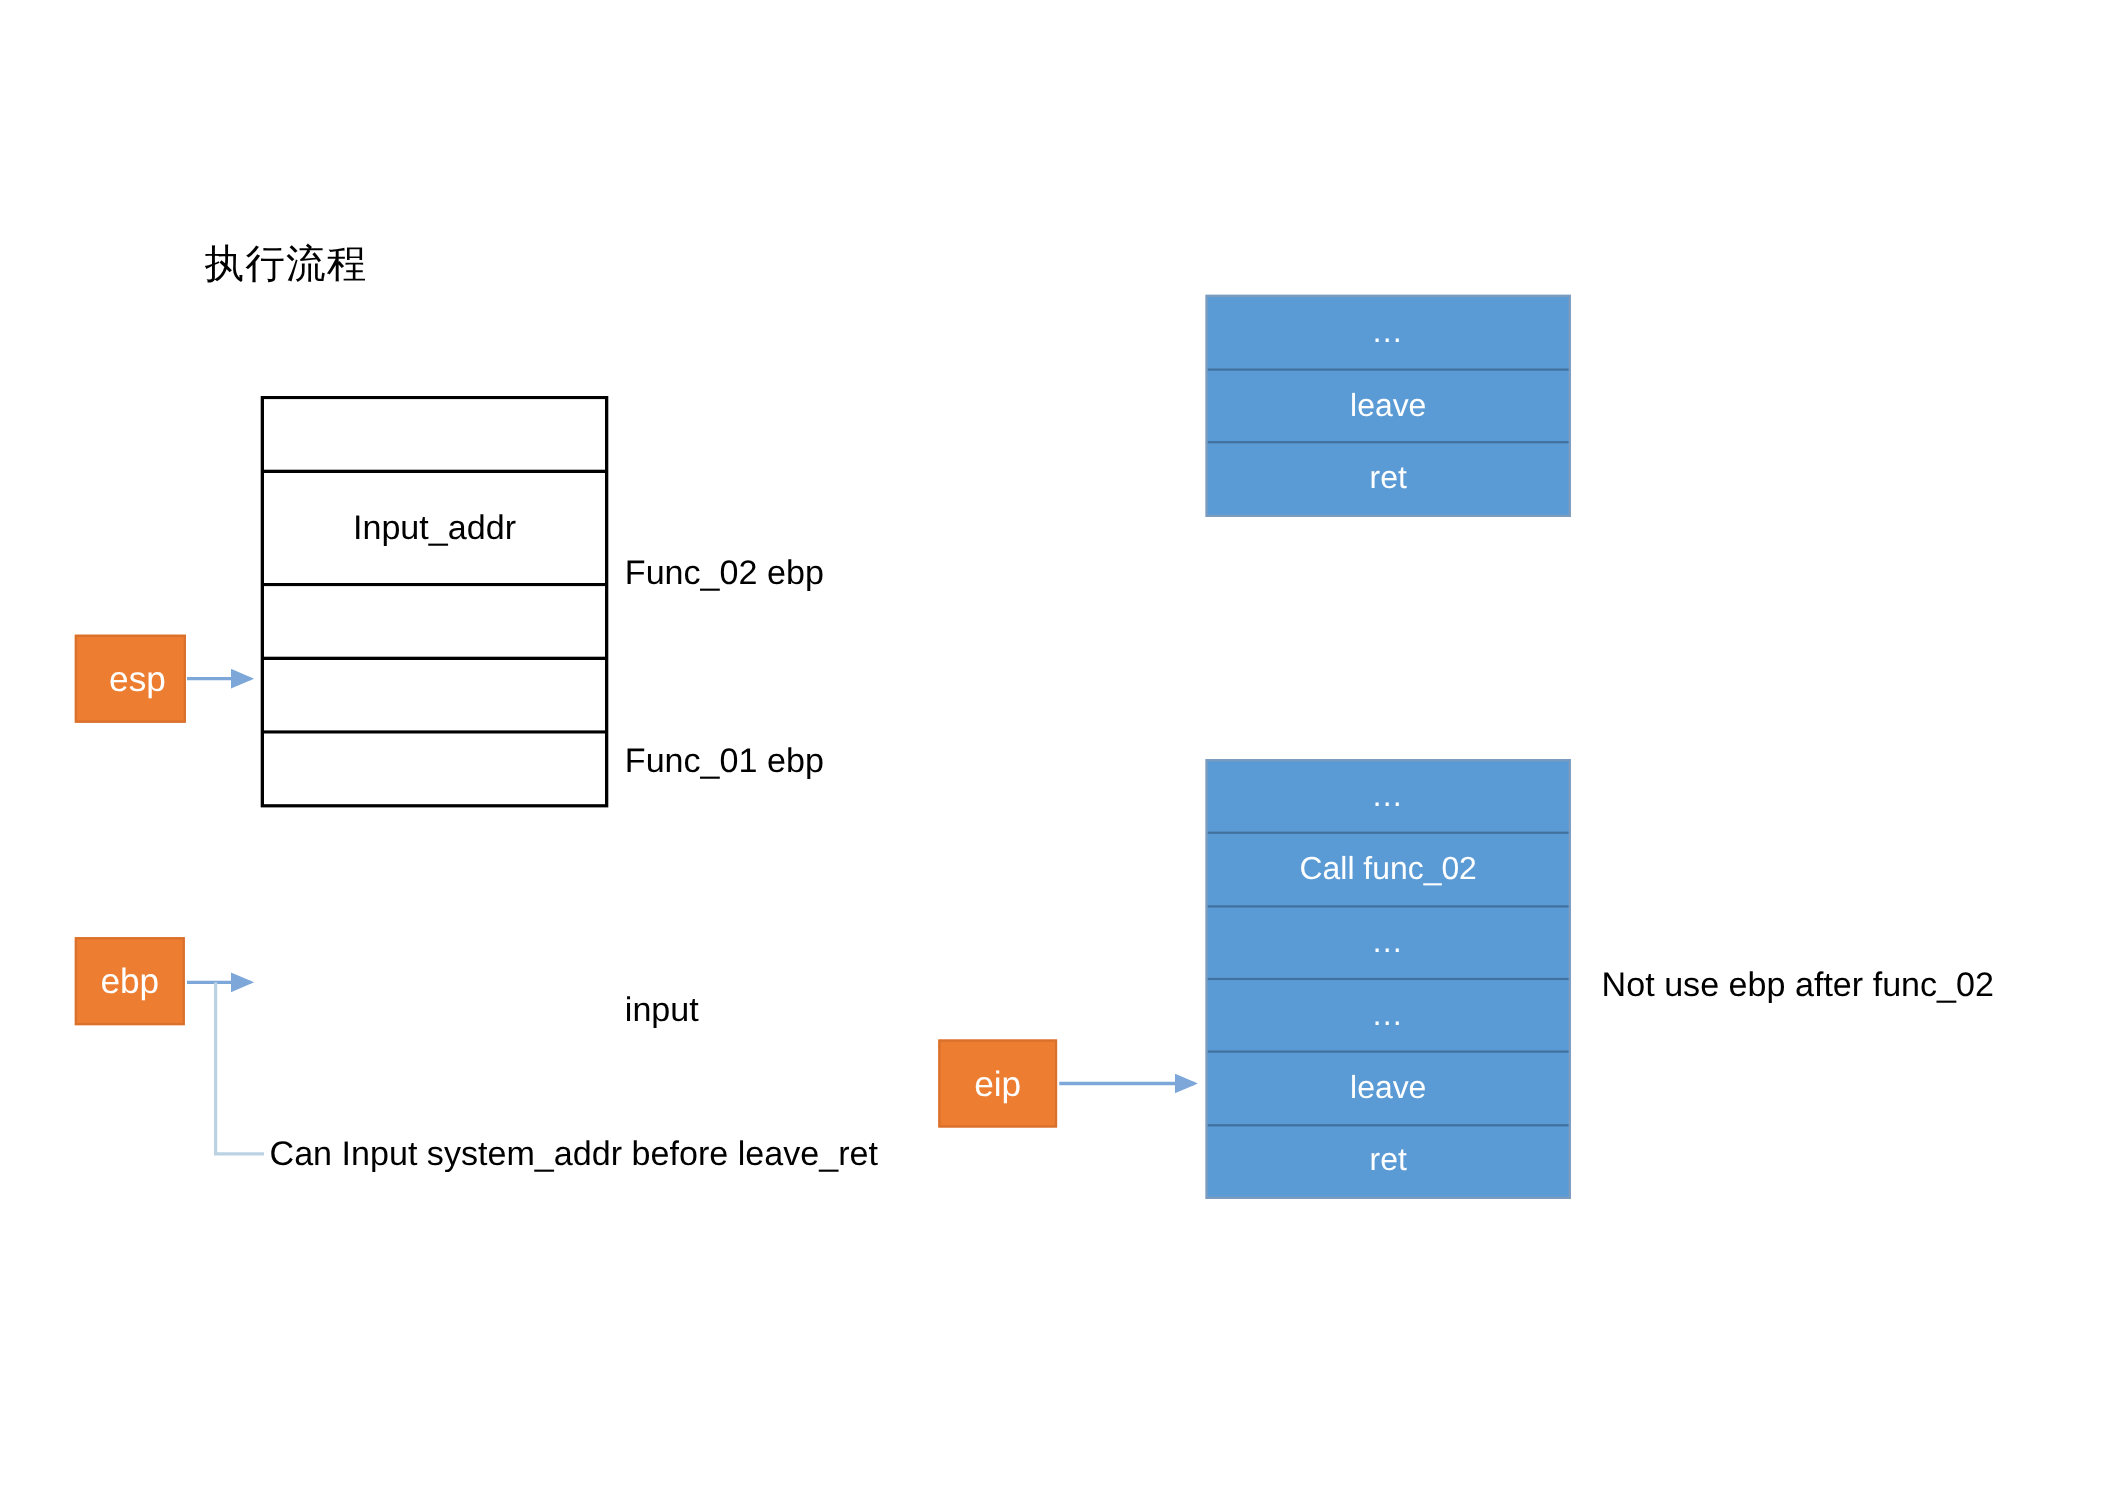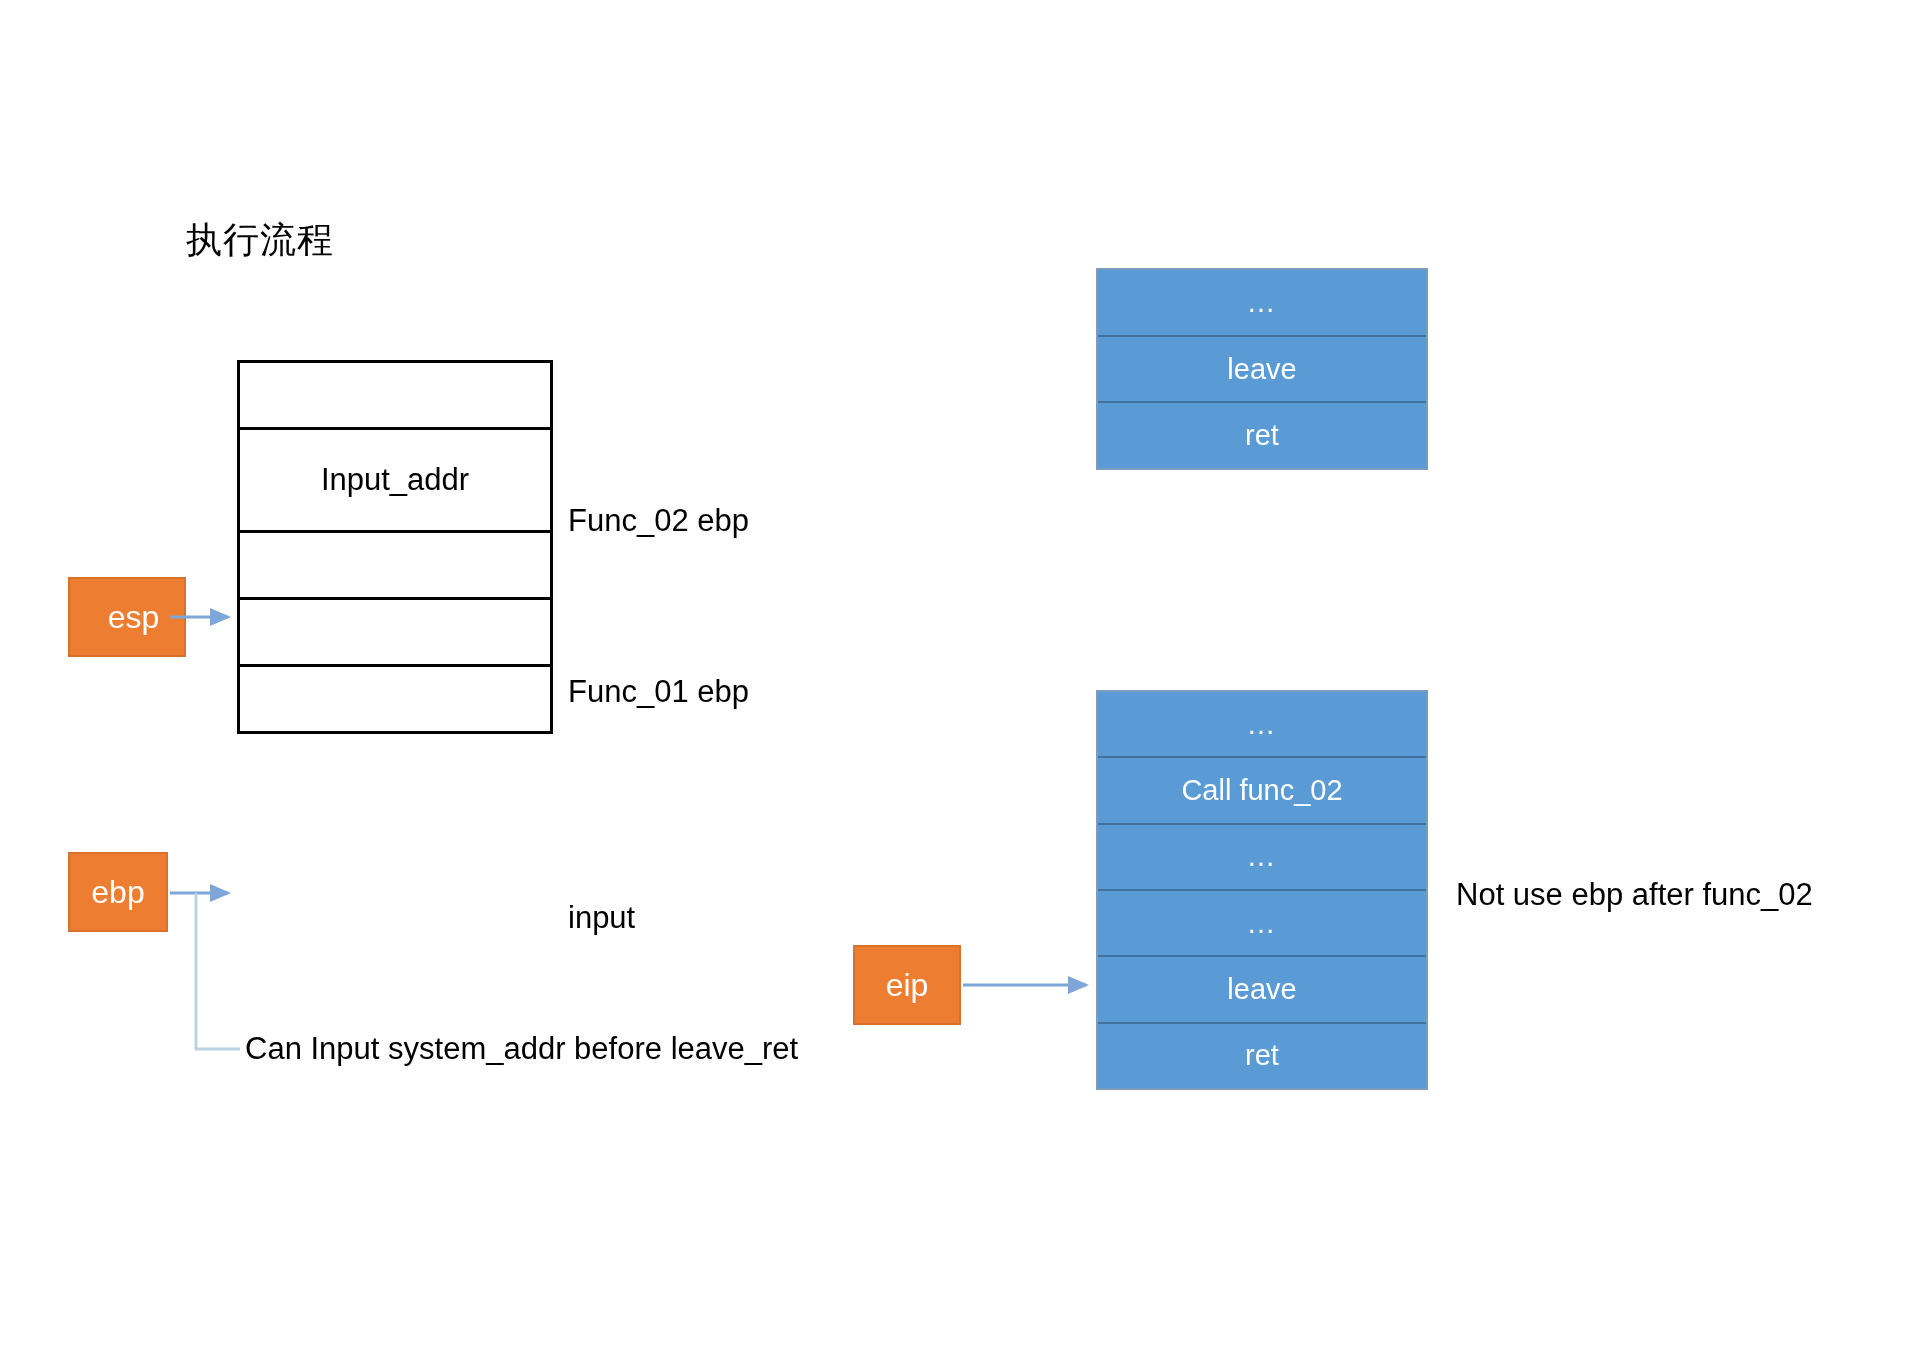--- a/index.html
+++ b/index.html
@@ -114,21 +114,21 @@
     position: absolute;
     box-sizing: border-box;
     background: #ED7D31;
     border: 2px solid #d9702b;
     display: flex;
     align-items: center;
     justify-content: center;
     color: #ffffff;
     font-size: 32px;
   }
-  #reg-esp { left: 68px;  top: 577px;  width: 118px; height: 80px; padding-left: 13px; }
+  #reg-esp { left: 68px;  top: 577px;  width: 101px; height: 80px; padding-left: 13px; }
   #reg-ebp { left: 68px;  top: 852px;  width: 100px; height: 80px; }
   #reg-eip { left: 853px; top: 945px;  width: 108px; height: 80px; }
 
   
   #connectors {
     position: absolute;
     left: 0;
     top: 0;
     width: 1920px;
     height: 1357px;

